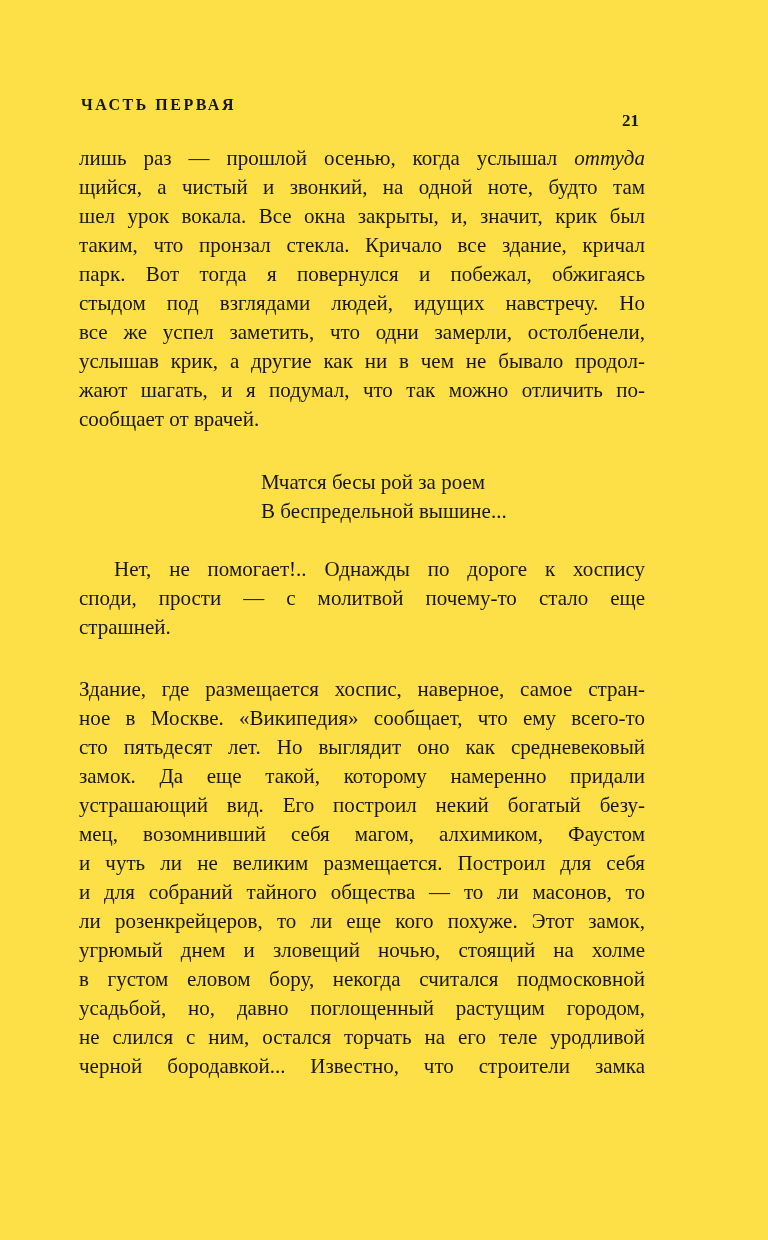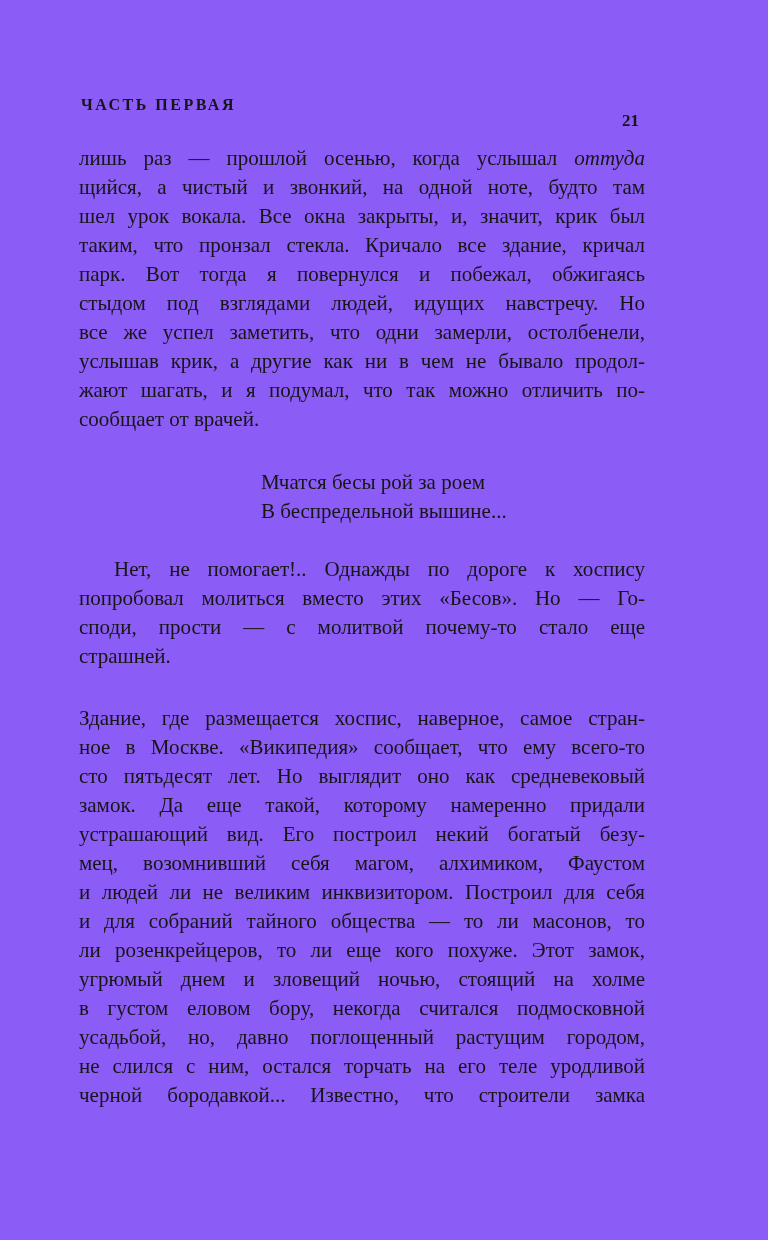--- a/index.html
+++ b/index.html
@@ -5,21 +5,21 @@
 <style>
   html, body {
     margin: 0;
     padding: 0;
     background: #ffffff;
   }
   .page {
     position: relative;
     width: 768px;
     height: 1240px;
-    background: #8b5cf6;
+    background: #fde047;
     color: #161616;
     font-family: "Liberation Serif", "DejaVu Serif", serif;
     overflow: hidden;
   }
   .running-header {
     position: absolute;
     top: 94px;
     left: 79px;
     width: 566px;
     height: 22px;
@@ -99,33 +99,32 @@
         <div class="line flush-last"><span>сообщает от врачей.</span></div>
       </div>
 
     <div class="verse">
         <div class="line"><span>Мчатся бесы рой за роем</span></div>
         <div class="line flush-last"><span>В беспредельной вышине...</span></div>
       </div>
 
     <div class="paragraph p2">
         <div class="line indented"><span>Нет, не помогает!.. Однажды по дороге к хоспису</span></div>
-        <div class="line"><span>попробовал молиться вместо этих «Бесов». Но — Го-</span></div>
         <div class="line"><span>споди, прости — с молитвой почему-то стало еще</span></div>
         <div class="line flush-last"><span>страшней.</span></div>
       </div>
 
     <div class="paragraph p3">
         <div class="line"><span>Здание, где размещается хоспис, наверное, самое стран-</span></div>
         <div class="line"><span>ное в Москве. «Википедия» сообщает, что ему всего-то</span></div>
         <div class="line"><span>сто пятьдесят лет. Но выглядит оно как средневековый</span></div>
         <div class="line"><span>замок. Да еще такой, которому намеренно придали</span></div>
         <div class="line"><span>устрашающий вид. Его построил некий богатый безу-</span></div>
         <div class="line"><span>мец, возомнивший себя магом, алхимиком, Фаустом</span></div>
-        <div class="line"><span>и людей ли не великим инквизитором. Построил для себя</span></div>
+        <div class="line"><span>и чуть ли не великим размещается. Построил для себя</span></div>
         <div class="line"><span>и для собраний тайного общества — то ли масонов, то</span></div>
         <div class="line"><span>ли розенкрейцеров, то ли еще кого похуже. Этот замок,</span></div>
         <div class="line"><span>угрюмый днем и зловещий ночью, стоящий на холме</span></div>
         <div class="line"><span>в густом еловом бору, некогда считался подмосковной</span></div>
         <div class="line"><span>усадьбой, но, давно поглощенный растущим городом,</span></div>
         <div class="line"><span>не слился с ним, остался торчать на его теле уродливой</span></div>
         <div class="line"><span>черной бородавкой... Известно, что строители замка</span></div>
       </div>
   </main>
 

